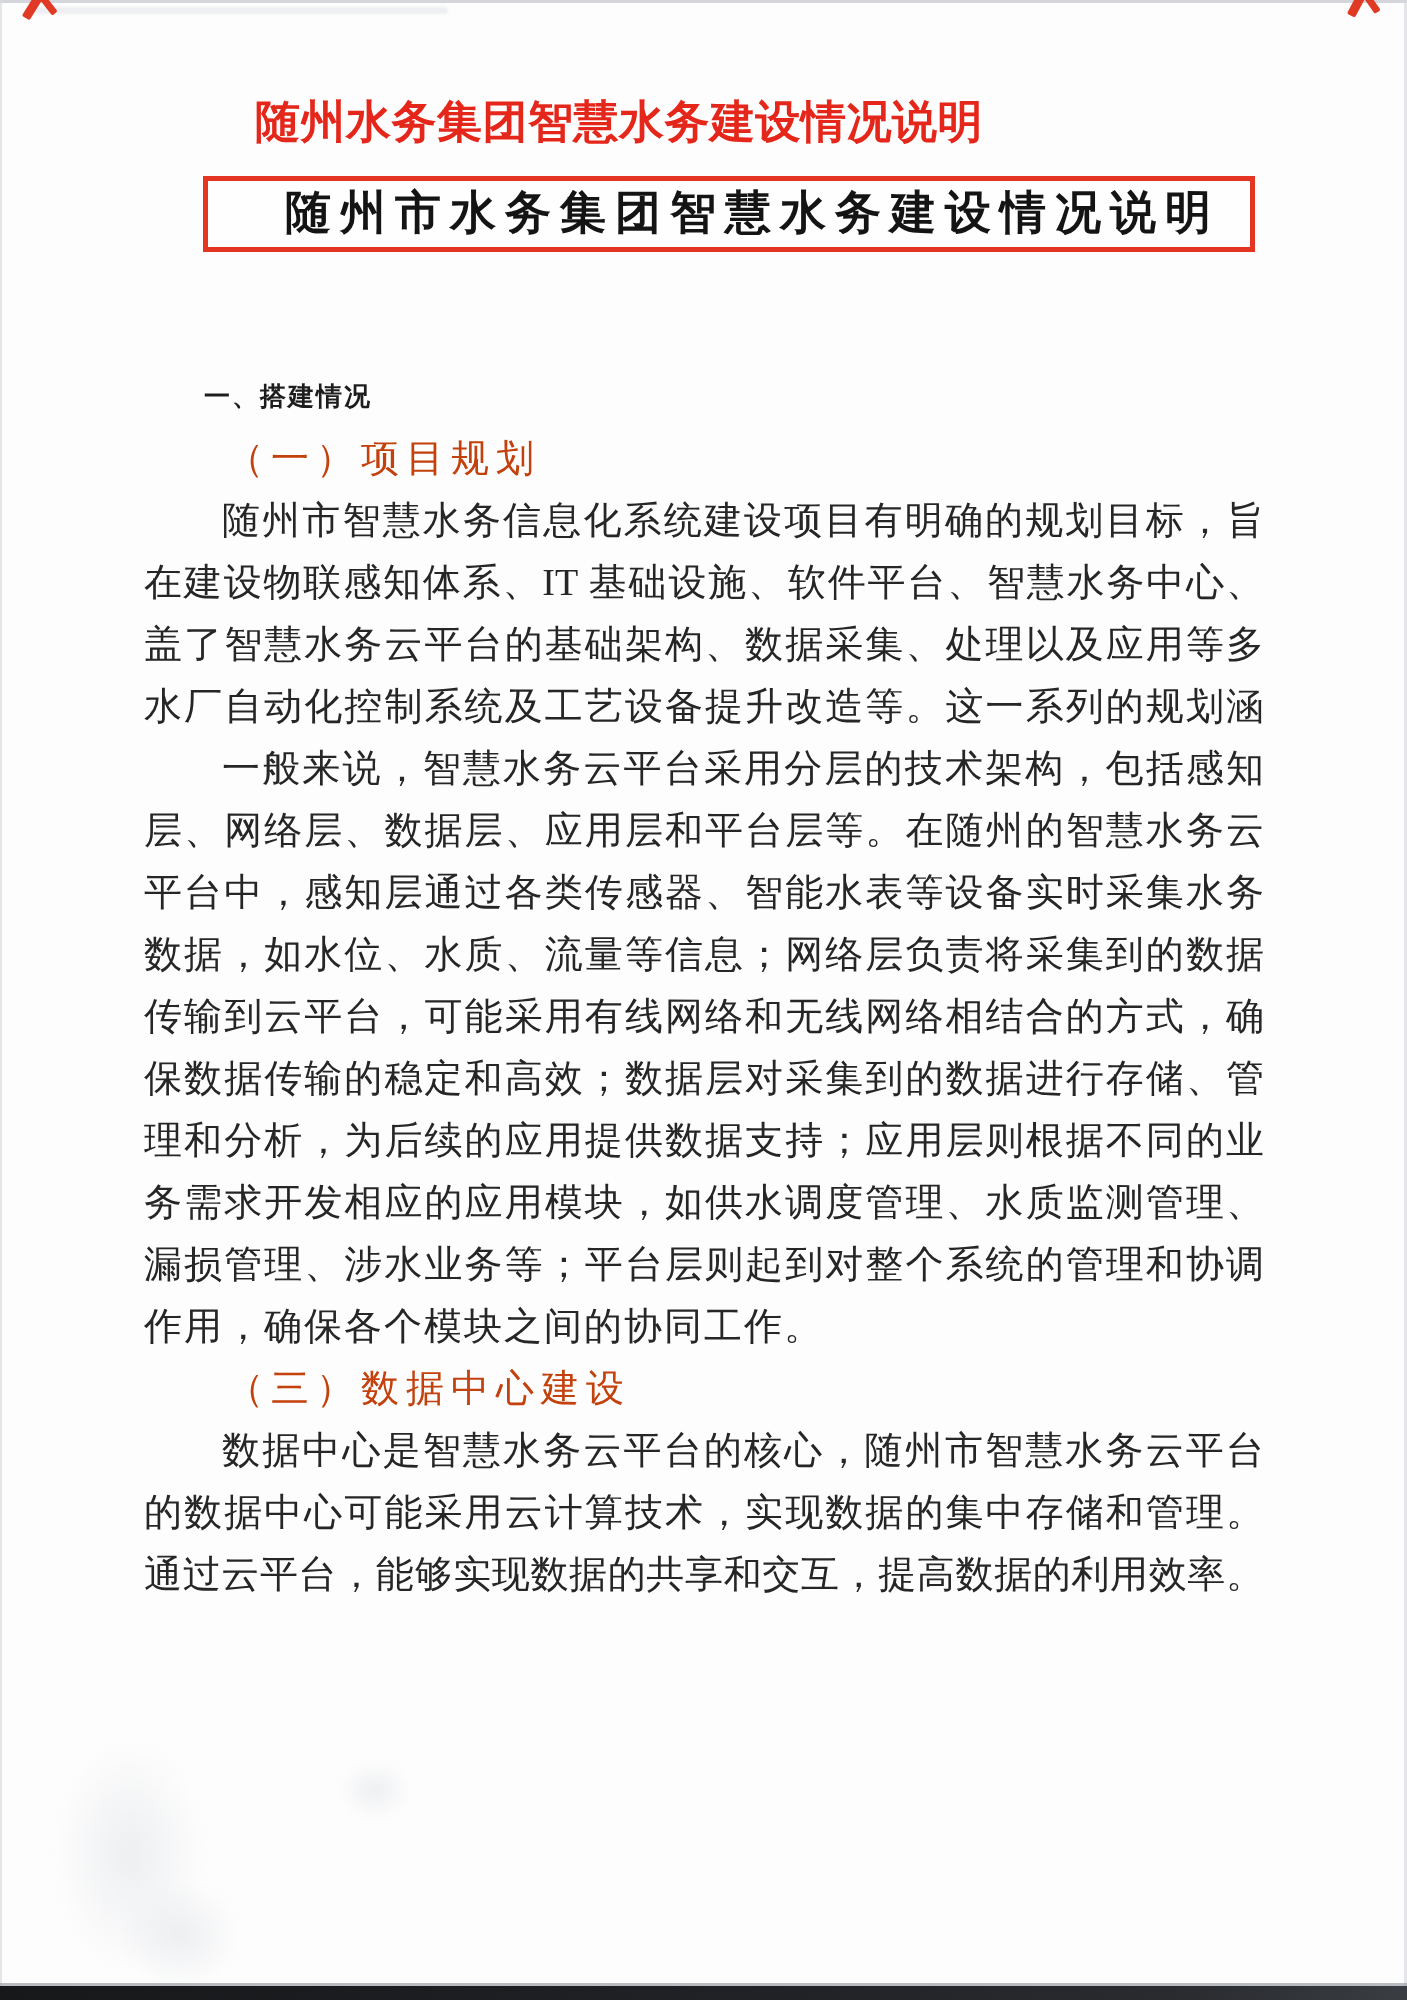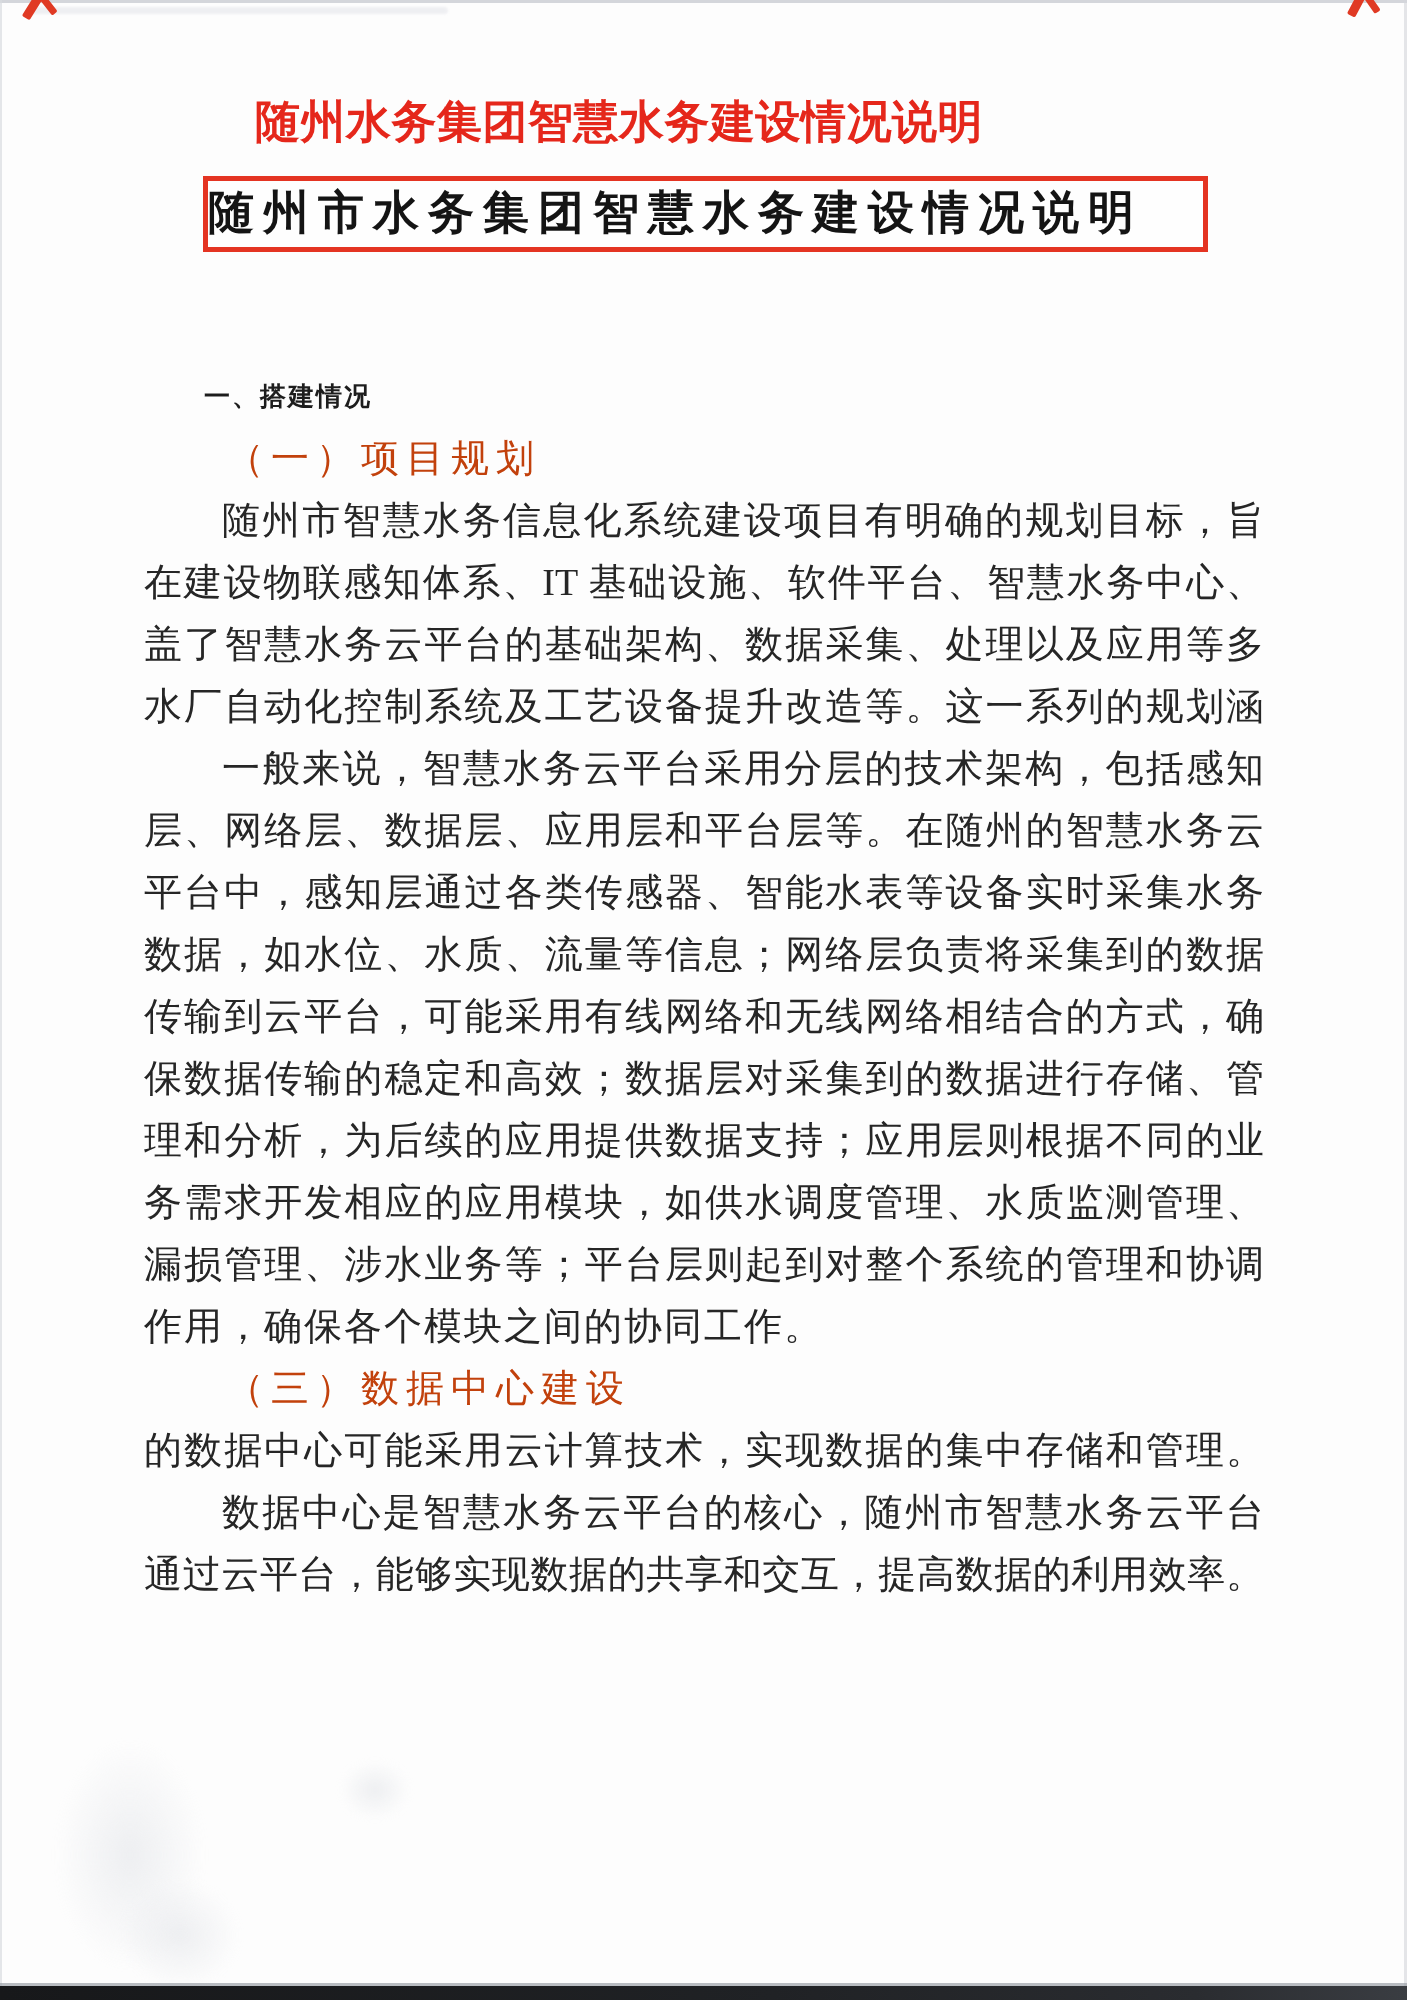--- a/index.html
+++ b/index.html
@@ -62,21 +62,21 @@
     color: #e5271b;
     white-space: nowrap;
     letter-spacing: 0.5px;
   }
   
   .boxed-title {
     position: absolute; left: 203px; top: 176px;
     width: 995px; height: 66px;
     border: 5px solid #e43422;
     background: #fefefe;
-    display: flex; align-items: center; justify-content: flex-start;
+    display: flex; align-items: center; justify-content: center; padding-left: 47px;
   }
   .boxed-title span {
     font-family: "Liberation Serif", "DejaVu Serif", serif;
     font-weight: bold;
     font-size: 46px;
     color: #141414;
     letter-spacing: 9px;
     white-space: nowrap;
     transform: translateY(-1px);
   }
@@ -141,22 +141,22 @@
       <div class="row line">层、网络层、数据层、应用层和平台层等。在随州的智慧水务云</div>
       <div class="row line">平台中，感知层通过各类传感器、智能水表等设备实时采集水务</div>
       <div class="row line">数据，如水位、水质、流量等信息；网络层负责将采集到的数据</div>
       <div class="row line">传输到云平台，可能采用有线网络和无线网络相结合的方式，确</div>
       <div class="row line">保数据传输的稳定和高效；数据层对采集到的数据进行存储、管</div>
       <div class="row line">理和分析，为后续的应用提供数据支持；应用层则根据不同的业</div>
       <div class="row line">务需求开发相应的应用模块，如供水调度管理、水质监测管理、</div>
       <div class="row line">漏损管理、涉水业务等；平台层则起到对整个系统的管理和协调</div>
       <div class="row line unjustified">作用，确保各个模块之间的协同工作。</div>
       <div class="row subheading">（三）数据中心建设</div>
+      <div class="row line first">数据中心是智慧水务云平台的核心，随州市智慧水务云平台</div>
       <div class="row line">的数据中心可能采用云计算技术，实现数据的集中存储和管理。</div>
-      <div class="row line first">数据中心是智慧水务云平台的核心，随州市智慧水务云平台</div>
       <div class="row line">通过云平台，能够实现数据的共享和交互，提高数据的利用效率。</div>
     </div>
 
   <div class="blob b1"></div>
   <div class="blob b2"></div>
   <div class="blob b3"></div>
 
   <div class="edge-bottom-line"></div>
   <div class="edge-bottom"></div>
 

